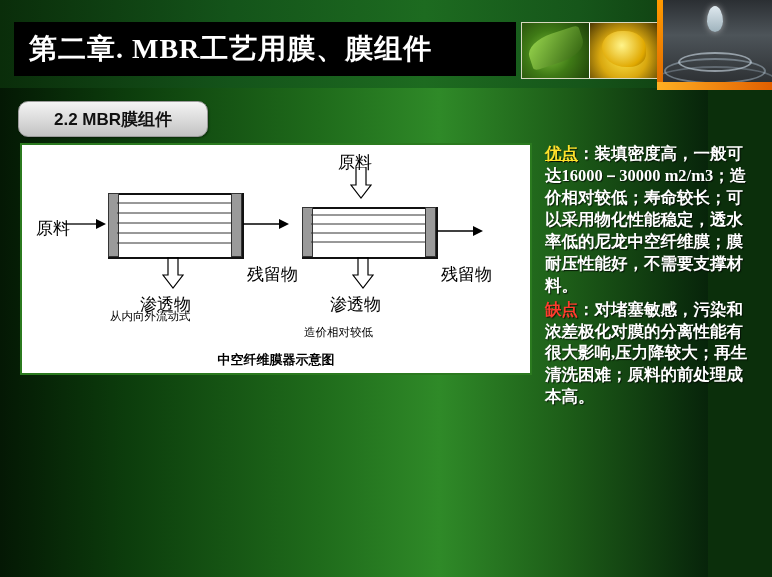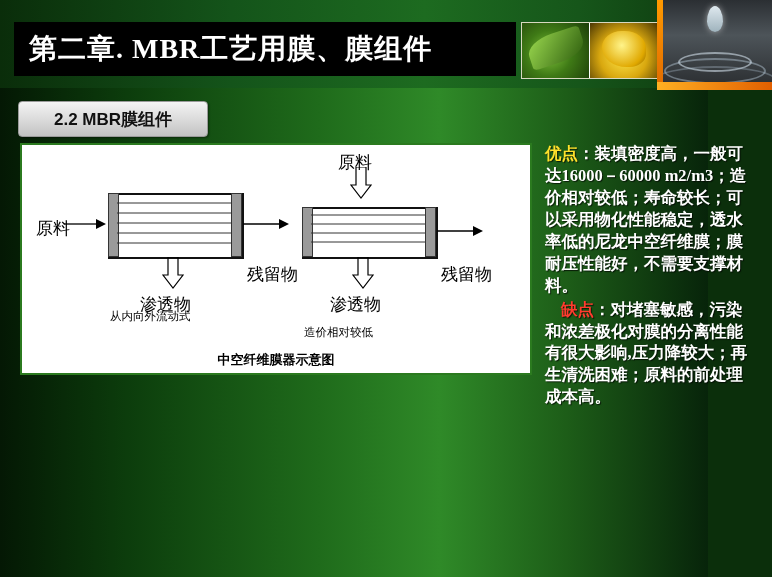--- a/index.html
+++ b/index.html
@@ -68,21 +68,21 @@
     background:linear-gradient(180deg,#ff9a00,#e06a00);
   }
   .orange-bottom{
     position:absolute;left:657px;top:82px;width:115px;height:8px;
     background:linear-gradient(90deg,#ffb022,#e25f00);
   }
   
   .sub-chip{
     position:absolute;left:18px;top:101px;width:188px;height:34px;
     background:linear-gradient(180deg,#f4f4f4 0%,#d9d9d9 55%,#c2c2c2 100%);
-    border:1px solid #9a9a9a;border-radius:4px;
+    border:1px solid #9a9a9a;border-radius:10px;
     display:flex;align-items:center;justify-content:center;
     box-shadow:1px 1px 2px rgba(0,0,0,.4);
   }
   .sub-chip span{
     font-family:"Liberation Sans", sans-serif;
     font-size:17px;font-weight:bold;color:#111;
   }
   
   .diagram-panel{
     position:absolute;left:20px;top:143px;width:508px;height:228px;
@@ -112,22 +112,22 @@
   }
   
   .right-col{
     position:absolute;left:545px;top:143px;width:210px;height:396px;
   }
   .right-col p{
     margin:0 0 2px 0;font-size:16.5px;line-height:1.33;
     font-family:"Liberation Serif", serif;font-weight:bold;color:#ffffff;
     text-shadow:1px 1px 1px rgba(0,0,0,.7);
   }
-  .kw{color:#ffe12b;}
-  .kw-red{color:#ff3b2e;margin-left:16px;}
+  .kw{color:#ffe12b;text-decoration:underline;}
+  .kw-red{color:#ff3b2e;}
 </style>
 </head>
 <body>
 
 <div class="slide">
 
   <div class="header-band"></div>
 
   <div class="title-bar">
     <div class="title-text">第二章. MBR工艺用膜、膜组件</div>
@@ -204,20 +204,20 @@
     </svg>
     <div class="lbl" style="left:308px;top:148px;">渗透物</div>
     <div class="modecap" style="left:282px;top:180px;">造价相对较低</div>
 
     <div class="diagram-caption">中空纤维膜器示意图</div>
   </div>
 
 
   <div class="right-col">
     <p>
-      <span class="kw">优点</span><span>：装填密度高，一般可达16000－60000 m2/m3；造价相对较低；寿命较长；可以采用物化性能稳定，透水率低的尼龙中空纤维膜；膜耐压性能好，不需要支撑材料。</span>
+      <span class="kw">优点</span><span>：装填密度高，一般可达16000－30000 m2/m3；造价相对较低；寿命较长；可以采用物化性能稳定，透水率低的尼龙中空纤维膜；膜耐压性能好，不需要支撑材料。</span>
     </p>
     <p>
       <span class="kw-red">缺点</span><span>：对堵塞敏感，污染和浓差极化对膜的分离性能有很大影响,压力降较大；再生清洗困难；原料的前处理成本高。</span>
     </p>
   </div>
 
 </div>
 
 </body></html>

